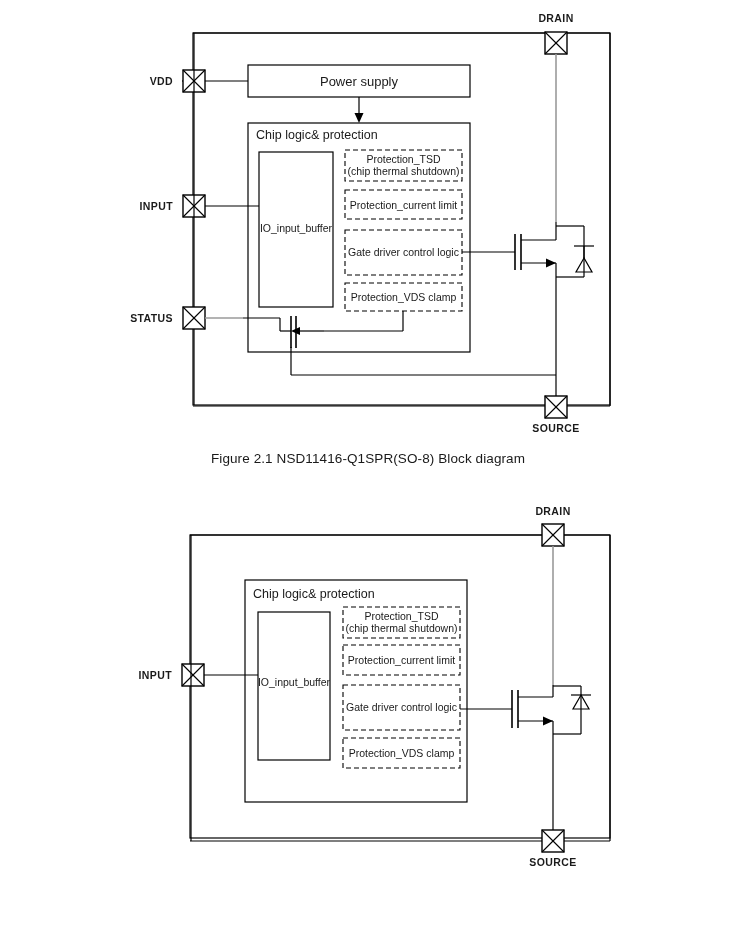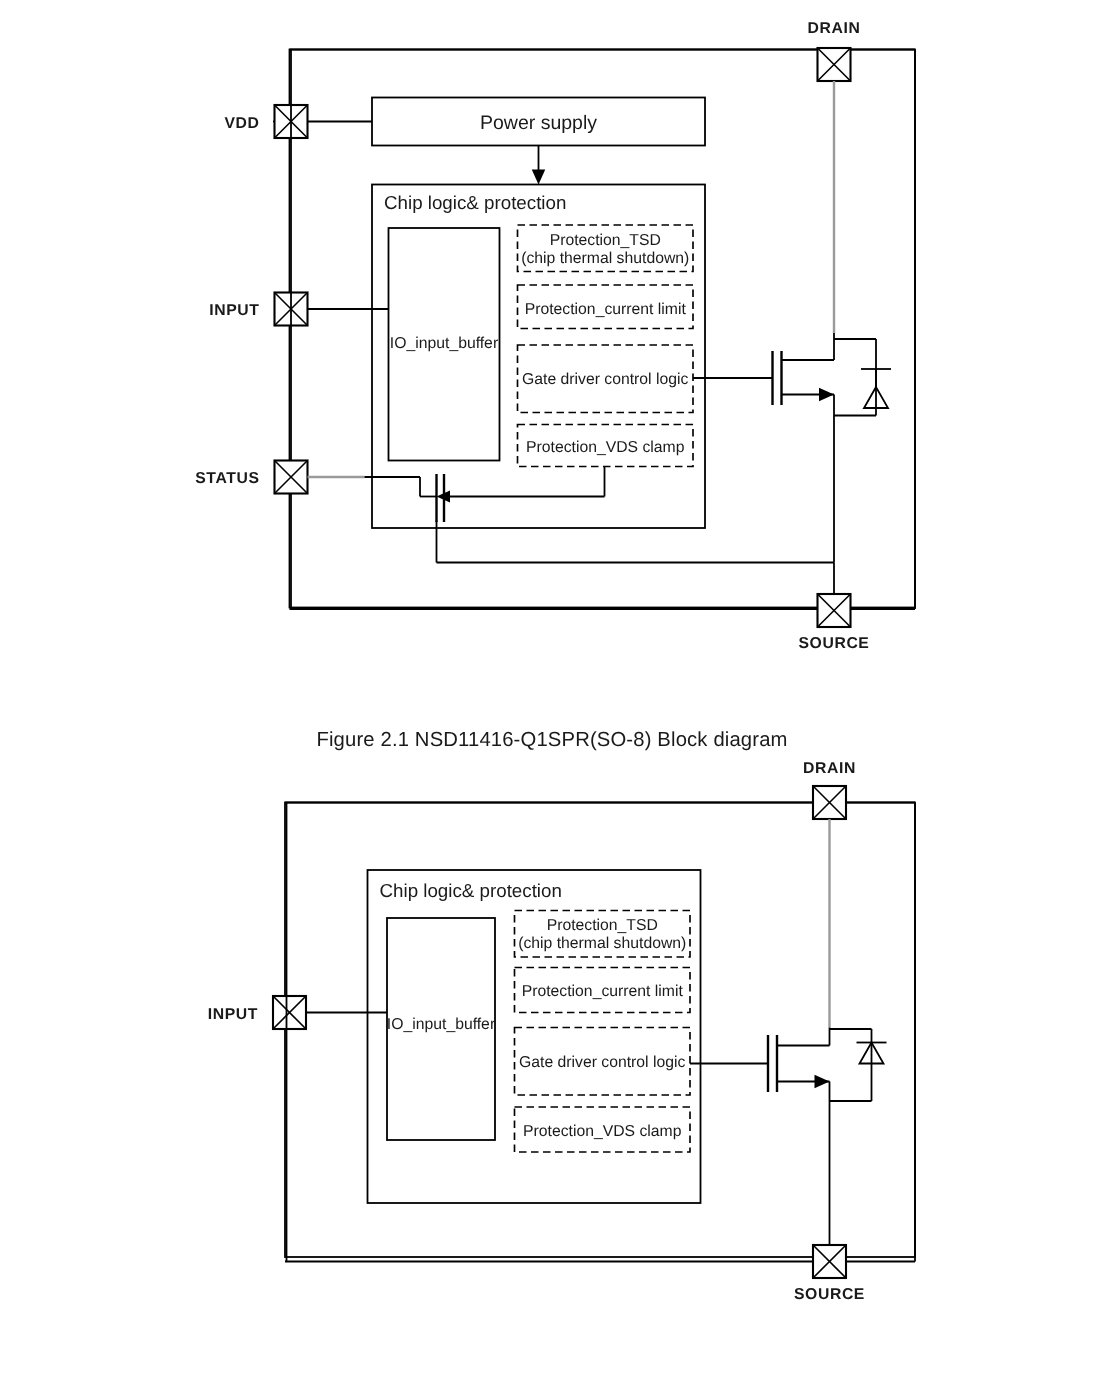--- a/index.html
+++ b/index.html
@@ -36,21 +36,21 @@
   }
   .caption {
     position: absolute;
     left: 0;
     width: 736px;
     text-align: center;
     font-size: 13.5px;
     color: #1a1a1a;
     letter-spacing: 0.1px;
   }
-  #caption-1 { top: 451px; margin-top: 34px; }
+  #caption-1 { top: 451px; }
 
   
   .wire {
     stroke: #000000;
     stroke-width: 1.2;
     fill: none;
   }
   .wire-gray {
     stroke: #9a9a9a;
     stroke-width: 1.6;

